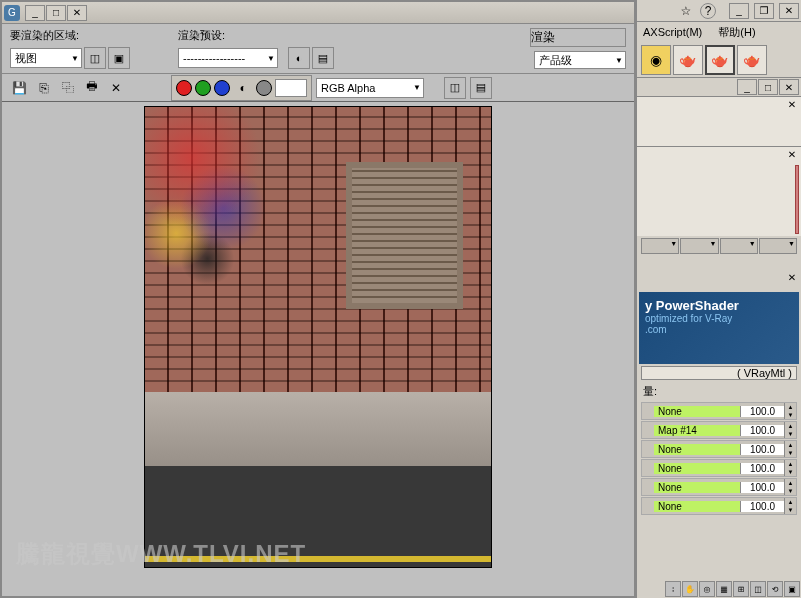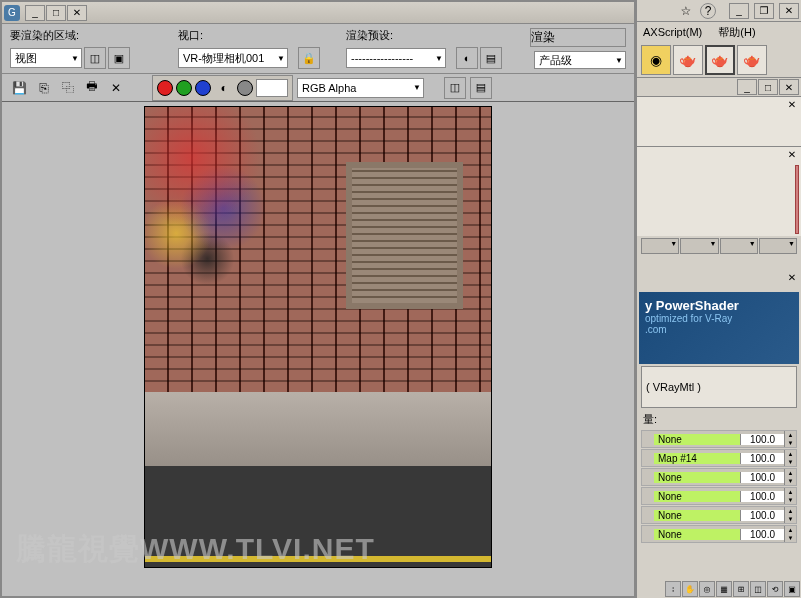--- a/index.html
+++ b/index.html
@@ -24,21 +24,21 @@
 .ctrl-row { display: flex; align-items: center; gap: 2px; }
 .dropdown { height: 20px; background: #fff; border: 1px solid #888; font-size: 11px; padding: 0 14px 0 4px; position: relative; display:flex;align-items:center;}
 .dropdown::after { content: "▼"; position: absolute; right: 2px; font-size: 8px; color: #000;}
 .icon-btn { width: 22px; height: 22px; background: #c0c0c0; border: 1px solid #888; display: flex; align-items: center; justify-content: center; font-size: 11px; }
 .render-btn { width: 96px; height: 22px; background: #c0c0c0; border: 1px solid #888; font-size: 12px; display:flex;align-items:center;}
 
 .toolbar2 { height: 28px; background: #c0c0c0; padding: 2px 8px; display: flex; align-items: center; gap: 4px; border-bottom: 1px solid #666;}
 .tb-icon { width: 20px; height: 20px; display: flex; align-items: center; justify-content: center; font-size: 12px;}
 .swatch { width: 16px; height: 16px; border: 1px solid #000; border-radius: 50%;}
 .color-box { width: 32px; height: 18px; background: #fff; border: 1px solid #888;}
-.alpha-dd { width: 127px; }
+.alpha-dd { width: 108px; }
 
 .render-area { flex: 1; background: #c0c0c0; height: 494px; display: flex; align-items: flex-start; justify-content: center; padding: 4px;}
 .render-img { width: 348px; height: 462px; border: 1px solid #000; background: #8b6f5c; position: relative; overflow: hidden;}
 .brick-wall { position: absolute; top: 0; left: 0; right: 0; height: 62%; 
   background: repeating-linear-gradient(0deg, #a0685a 0px, #a0685a 10px, #6b4238 10px, #6b4238 12px),
               repeating-linear-gradient(90deg, transparent 0px, transparent 22px, #6b4238 22px, #6b4238 24px);
   background-blend-mode: multiply;
 }
 .graffiti { position: absolute; top: 0; left: 0; width: 45%; height: 55%; 
   background: radial-gradient(circle at 30% 20%, rgba(220,50,50,0.7) 0%, transparent 30%),
@@ -47,33 +47,33 @@
               radial-gradient(circle at 40% 60%, rgba(30,30,30,0.8) 0%, transparent 15%);
 }
 .vent { position: absolute; top: 12%; right: 8%; width: 34%; height: 32%;
   background: repeating-linear-gradient(0deg, #9a8878 0px, #9a8878 5px, #6b5a4a 5px, #6b5a4a 7px);
   border: 6px solid #8a7868;
 }
 .sidewalk { position: absolute; top: 62%; left: 0; right: 0; height: 16%; background: linear-gradient(#b8b0a8, #989088);}
 .road { position: absolute; top: 78%; left: 0; right: 0; bottom: 0; background: #383838;}
 .road-line { position: absolute; bottom: 1%; left: 0; right: 0; height: 6px; background: #d4b830;}
 
-.watermark { position: absolute; bottom: 28px; left: 16px; font-size: 30px; color: rgba(200,200,200,0.6); font-weight: bold; letter-spacing: 1px; pointer-events:none;}
+.watermark { position: absolute; bottom: 28px; left: 16px; font-size: 24px; color: rgba(200,200,200,0.6); font-weight: bold; letter-spacing: 1px; pointer-events:none;}
 
 .side-panel { position: absolute; right: 0; top: 0; width: 165px; height: 598px; background: #d4d0c8; border-left: 1px solid #888;}
 .side-top { height: 22px; display: flex; align-items: center; justify-content: flex-end; padding: 0 2px; gap: 4px; border-bottom: 1px solid #888;}
 .menu-row { height: 20px; display: flex; align-items: center; padding: 0 6px; font-size: 11px; gap: 16px;}
 .side-icons { height: 36px; display: flex; align-items: center; padding: 0 4px; gap: 2px; border-bottom: 1px solid #888;}
 .big-icon { width: 30px; height: 30px; border: 1px solid #888; background: #e8e4dc; display:flex;align-items:center;justify-content:center;font-size:14px;}
 .panel-section { border-top: 1px solid #888; padding: 2px 4px; font-size: 11px;}
 .close-x { position: absolute; right: 2px; top: 0px; width: 14px; height: 14px; font-size: 10px; display:flex;align-items:center;justify-content:center;}
 .pshader { height: 72px; background: linear-gradient(135deg, #1a4a7a, #2a5a8a); color: #fff; padding: 6px; font-size: 11px; margin: 2px;}
 .pshader .t1 { font-size: 13px; font-weight: bold;}
 .pshader .t2 { font-size: 10px; color: #8ac4f0;}
-.mat-name { background: #e8e4dc; border: 1px solid #888; padding: 14px 4px; font-size: 11px; margin: 2px 4px;}
+.mat-name { background: #e8e4dc; border: 1px solid #888; padding: 0 4px; font-size: 11px; margin: 2px 4px; text-align: right;}
 .param-row { display: flex; align-items: center; height: 18px; font-size: 10px; border: 1px solid #aaa; background:#c8c4bc; margin-top:1px;}
 .param-name { flex: 1; padding: 0 4px; background:#bef264;margin-left:12px;}
 .param-val { width: 44px; text-align: center; background: #fff; border-left: 1px solid #888;}
 .spinner { width: 12px; display:flex;flex-direction:column;border-left:1px solid #888;}
 .spinner div { height: 8px; font-size: 6px; display:flex;align-items:center;justify-content:center;background:#c8c4bc;}
 .status-icons { position: absolute; bottom: 0; right: 0; height: 18px; display:flex;gap:1px;padding:1px;}
 .status-icons .icon-btn { width: 16px; height: 16px; font-size:8px;}
 
 .sep { width: 6px;}
 .mini-dd-row { display:flex; margin:2px 4px; gap:1px;}
@@ -95,30 +95,20 @@
 
   <div class="controls-row">
     <div class="ctrl-group" style="width:160px">
       <div class="ctrl-label">要渲染的区域:</div>
       <div class="ctrl-row">
         <div class="dropdown" style="width:72px">
             <span>视图</span>
           </div>
         <div class="icon-btn">◫</div>
         <div class="icon-btn">▣</div>
-      </div>
-    </div>
-    <div class="ctrl-group" style="width:160px">
-      <div class="ctrl-label">视口:</div>
-      <div class="ctrl-row">
-        <div class="dropdown" style="width:110px">
-            <span>VR-物理相机001</span>
-          </div>
-        <div class="sep"></div>
-        <div class="icon-btn">🔒</div>
       </div>
     </div>
     <div class="ctrl-group" style="width:158px">
       <div class="ctrl-label">渲染预设:</div>
       <div class="ctrl-row">
         <div class="dropdown" style="width:100px">
             <span>-----------------</span>
           </div>
         <div class="sep"></div>
         <div class="icon-btn">◐</div>

